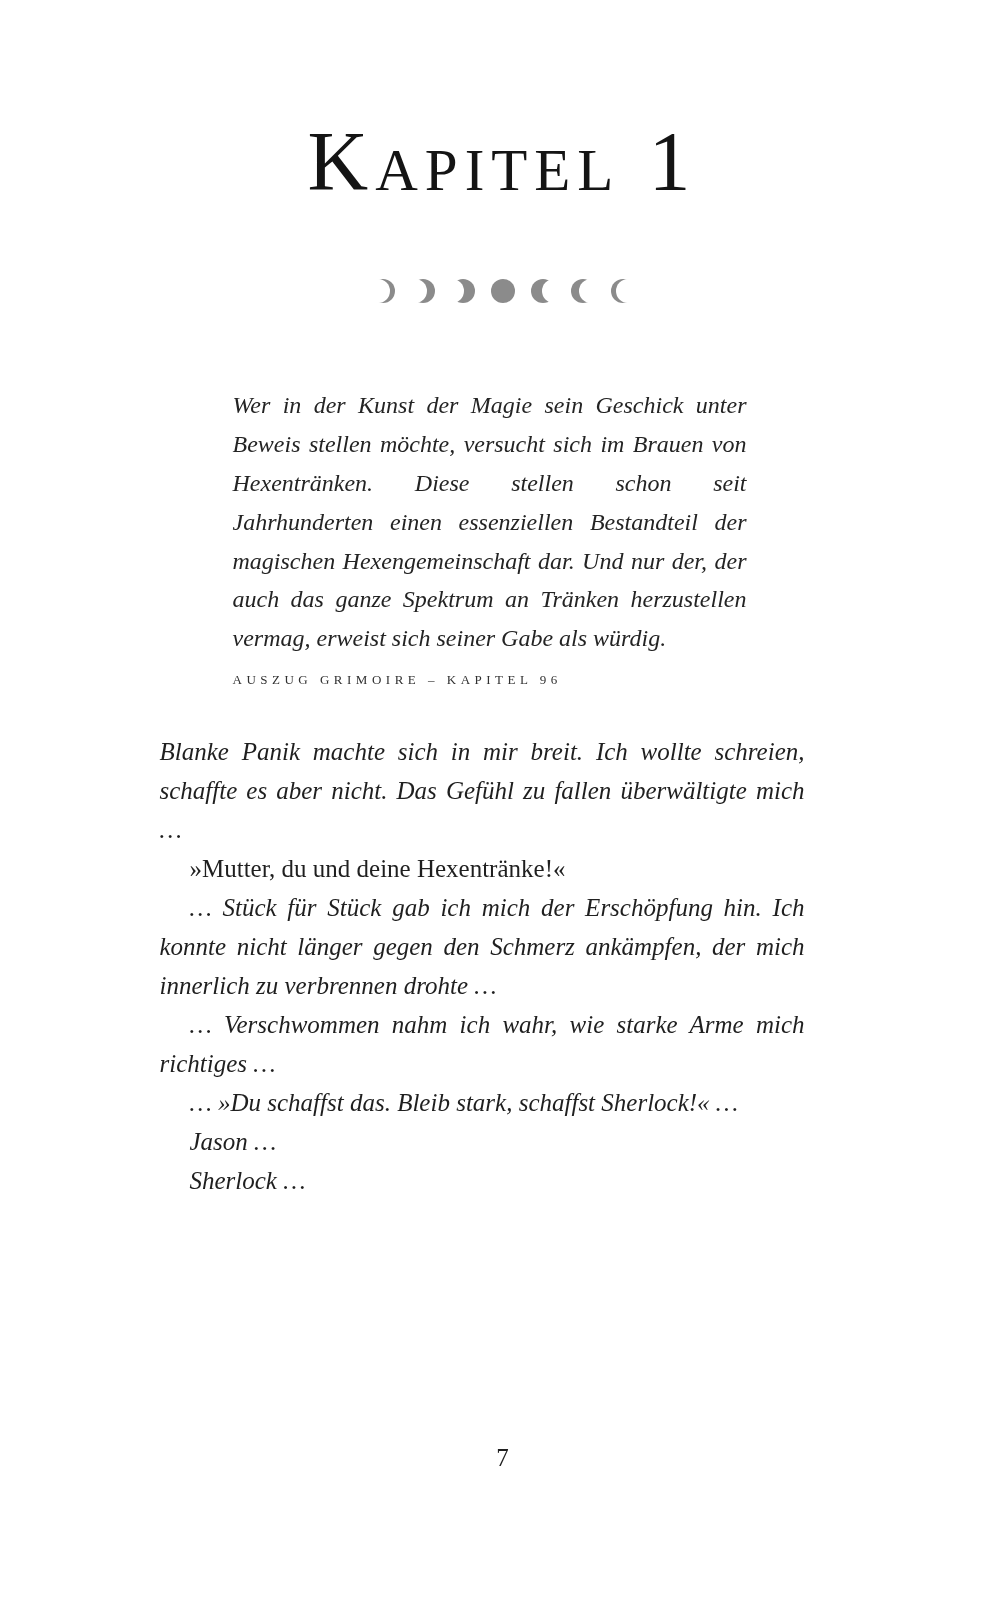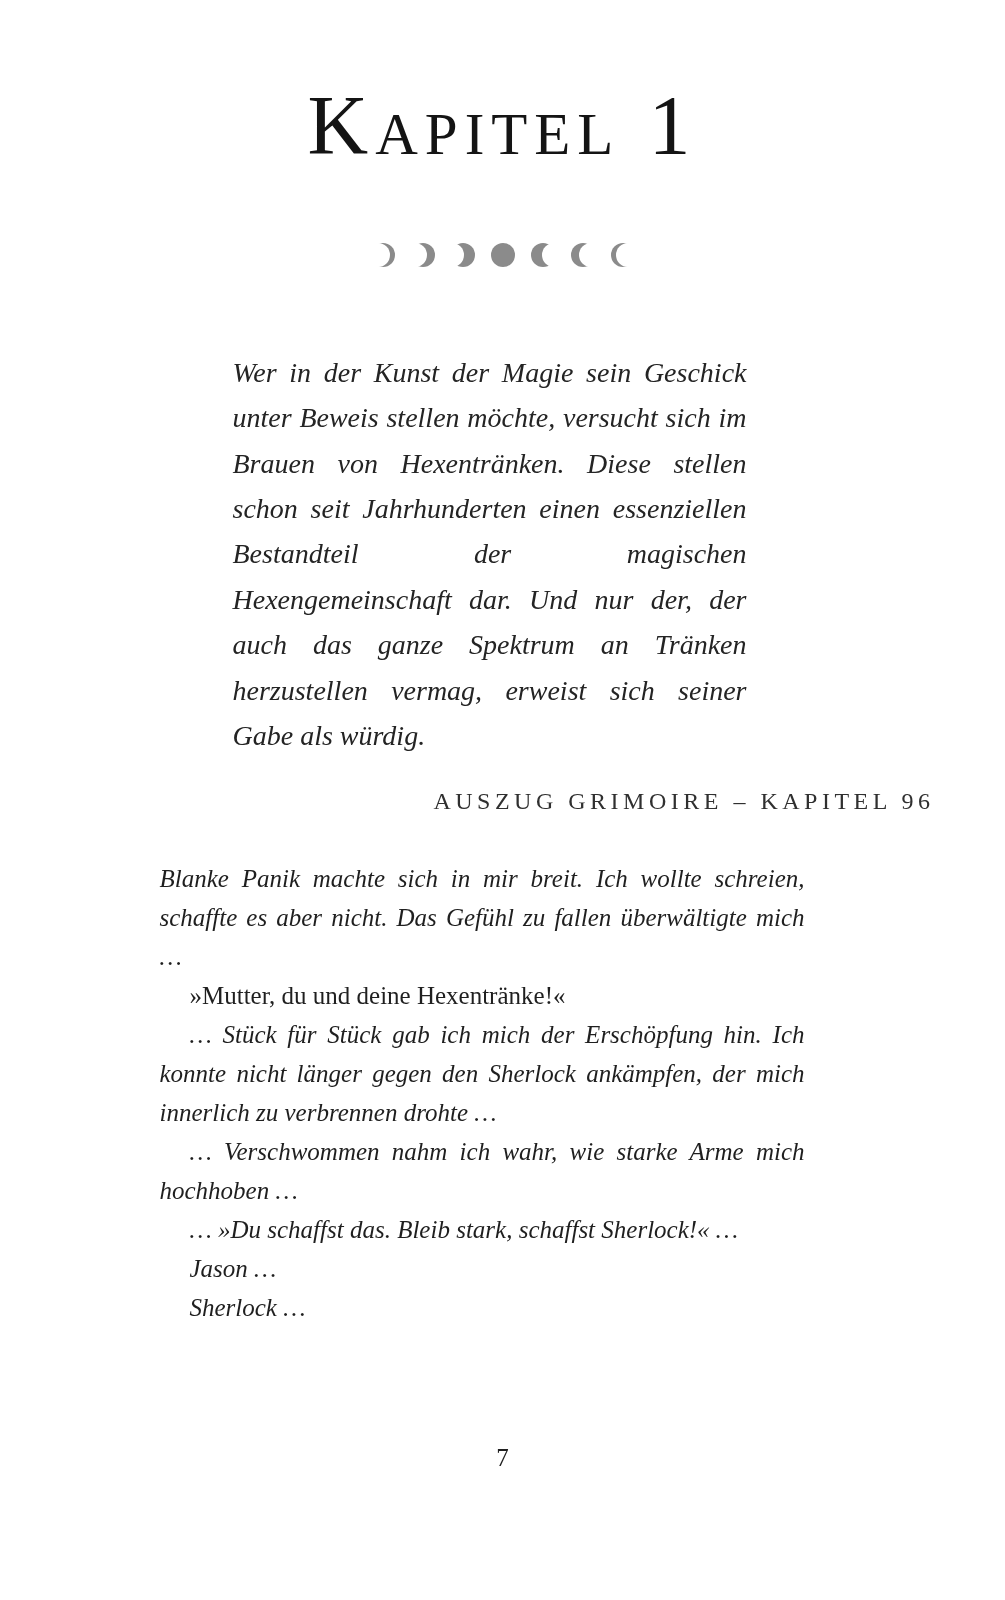--- a/index.html
+++ b/index.html
@@ -10,21 +10,21 @@
   .page {
     position: relative;
     width: 864px;
     height: 1600px;
     margin: 0 auto;
     background: #ffffff;
     font-family: "Liberation Serif", serif;
     color: #1f1f1f;
     overflow: hidden;
     box-sizing: border-box;
-    padding-top: 84px;
+    padding-top: 120px;
   }
   .chapter-title {
     margin: 0;
     text-align: center;
     font-weight: 400;
     font-size: 84px;
     line-height: 1;
     letter-spacing: 7px;
     font-variant: small-caps;
     color: #141414;
@@ -35,33 +35,32 @@
     justify-content: center;
     align-items: center;
     gap: 14px;
   }
   .moon {
     display: block;
   }
   .epigraph {
     margin: 82px 188px 0 162px;
     font-style: italic;
-    font-size: 28px;
+    font-size: 24px;
     line-height: 1.62;
     text-align: justify;
     hyphens: auto;
     color: #242424;
   }
   .attribution {
-    margin: 30px 0 0 162px;
-    font-size: 24px;
+    margin: 14px 0 0 162px;
+    font-size: 13px;
     letter-spacing: 4.5px;
     font-style: normal;
     color: #303030;
-    text-align: right;
   }
   .body-text {
     margin: 44px 130px 0 89px;
     font-size: 25px;
     line-height: 1.56;
     text-align: justify;
     hyphens: auto;
   }
   .body-text p {
     margin: 0;
@@ -137,22 +136,22 @@
     </svg>
   </div>
 
   <div class="epigraph">Wer in der Kunst der Magie sein Geschick unter Beweis stellen möchte, versucht sich im Brauen von Hexentränken. Diese stellen schon seit Jahrhunderten einen essenziellen Bestandteil der magischen Hexengemeinschaft dar. Und nur der, der auch das ganze Spektrum an Tränken herzustellen vermag, erweist sich seiner Gabe als würdig.</div>
 
   <div class="attribution">AUSZUG GRIMOIRE – KAPITEL 96</div>
 
   <div class="body-text">
     <p class="italic">Blanke Panik machte sich in mir breit. Ich wollte schreien, schaffte es aber nicht. Das Gefühl zu fallen überwältigte mich …</p>
     <p class="indent">»Mutter, du und deine Hexentränke!«</p>
-    <p class="italic indent">… Stück für Stück gab ich mich der Erschöpfung hin. Ich konnte nicht länger gegen den Sherlock ankämpfen, der mich innerlich zu verbrennen drohte …</p>
-    <p class="italic indent">… Verschwommen nahm ich wahr, wie starke Arme mich hochhoben …</p>
+    <p class="italic indent">… Stück für Stück gab ich mich der Erschöpfung hin. Ich konnte nicht länger gegen den Schmerz ankämpfen, der mich innerlich zu verbrennen drohte …</p>
+    <p class="italic indent">… Verschwommen nahm ich wahr, wie starke Arme mich richtiges …</p>
     <p class="italic indent">… »Du schaffst das. Bleib stark, schaffst Sherlock!« …</p>
     <p class="italic indent">Jason …</p>
     <p class="italic indent">Sherlock …</p>
   </div>
 
   <div class="page-number">7</div>
 
 </div>
 
 </body></html>

